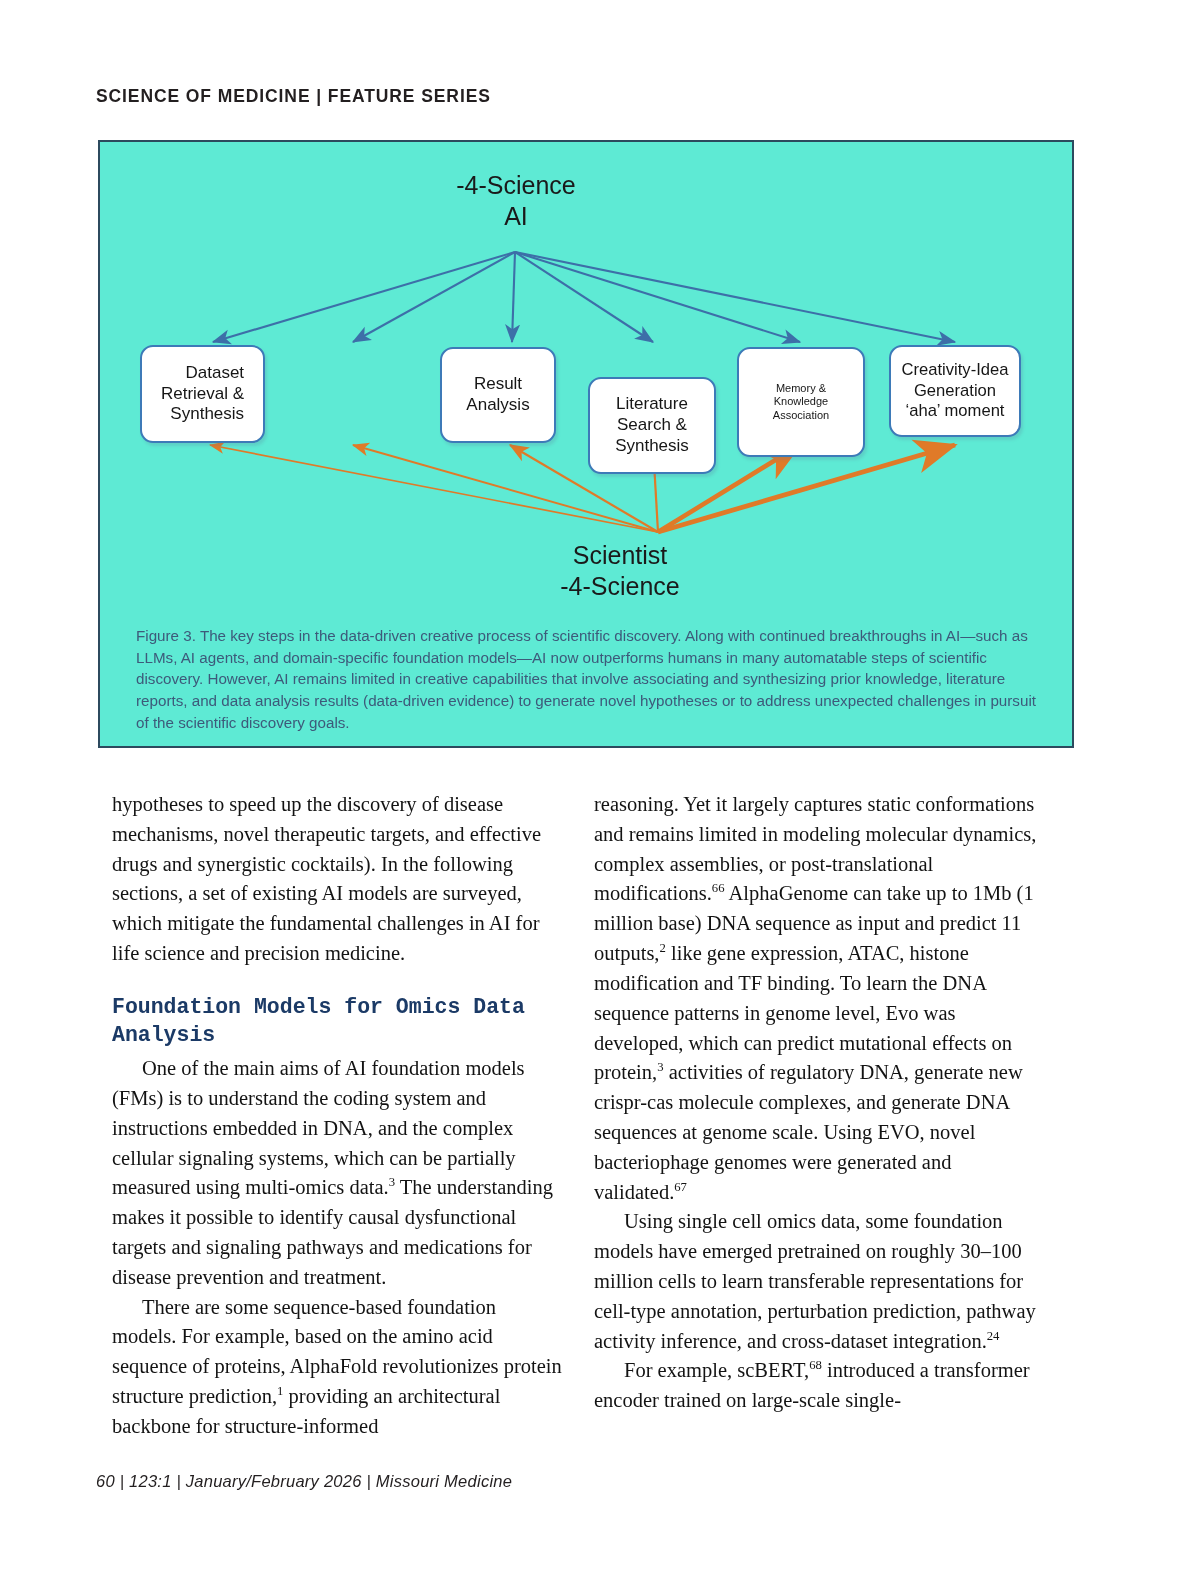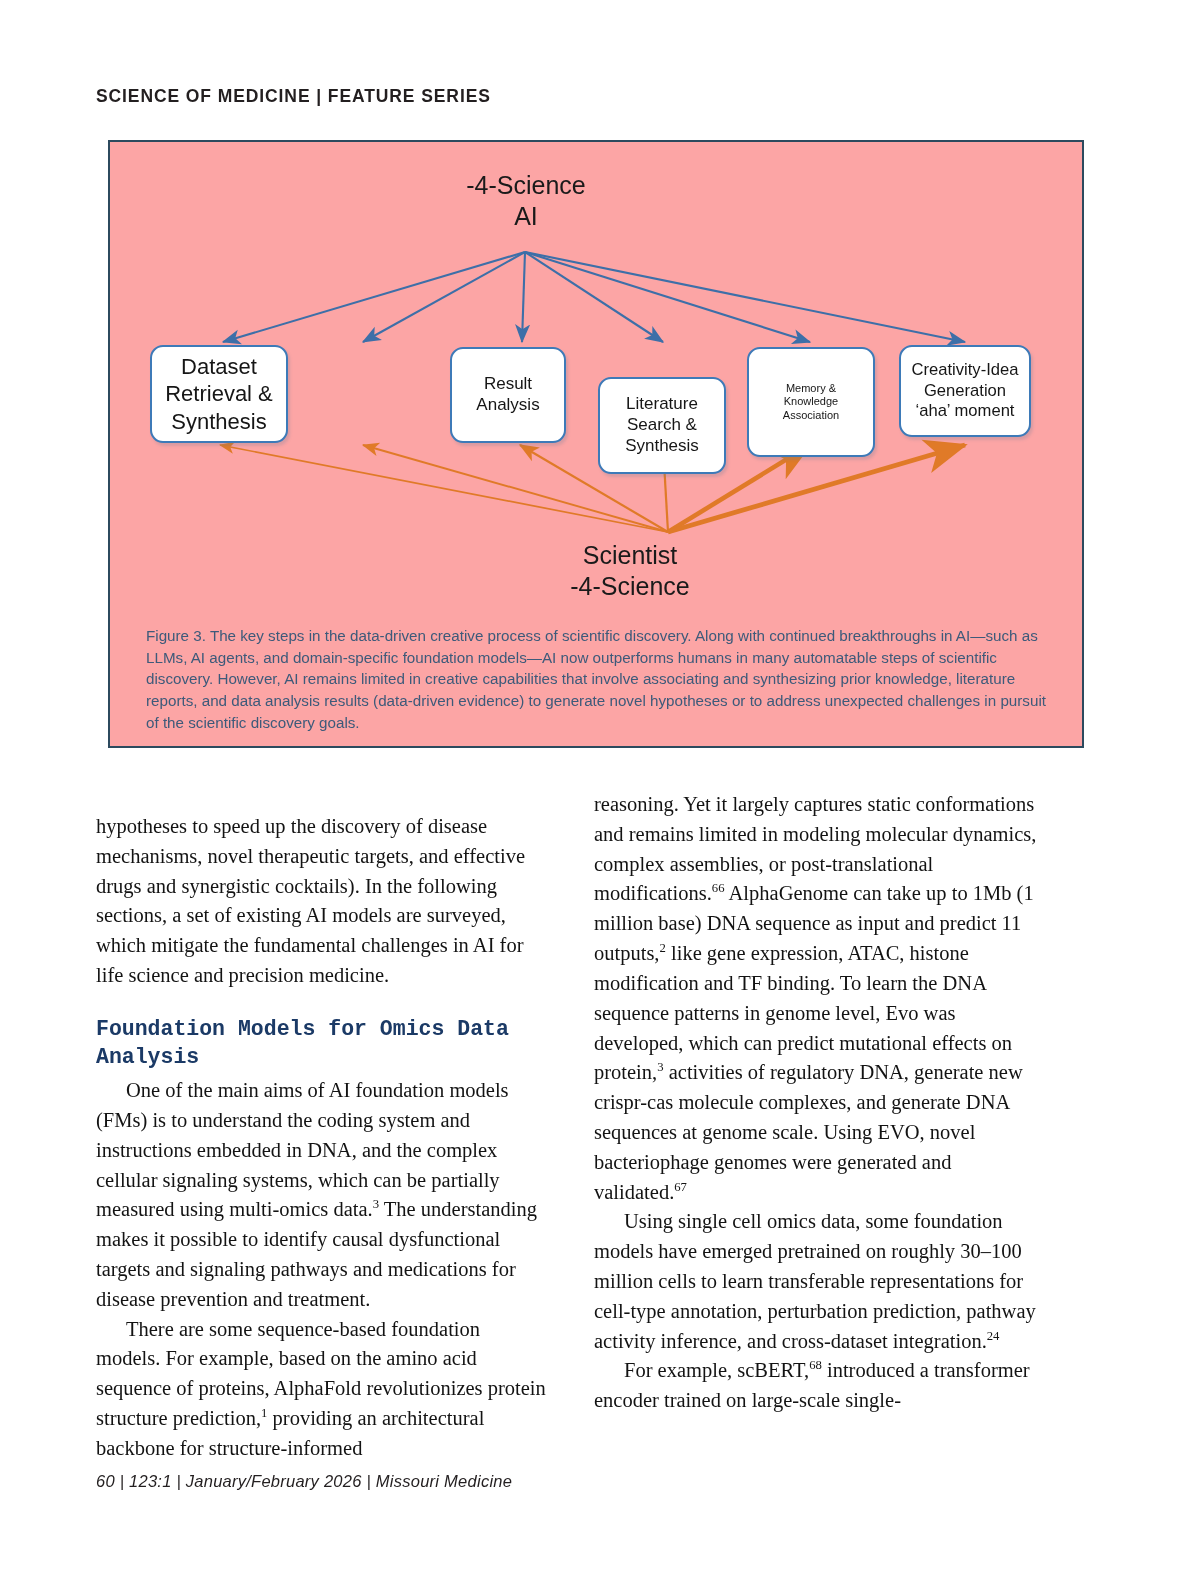--- a/index.html
+++ b/index.html
@@ -19,24 +19,24 @@
     font-family: "Liberation Sans", sans-serif;
     font-size: 17.5px;
     letter-spacing: 0.9px;
     color: #231f20;
     font-weight: 700;
   }
 
   
   .figure-frame {
     position: absolute;
-    left: 108px; top: 140px;
+    left: 98px; top: 140px;
     width: 976px; height: 608px;
     border: 2px solid #2c4a5e;
-    background: #fca5a5;
+    background: #5eead4;
   }
 
   .figure-canvas {
     position: absolute;
     left: 0; top: 0;
     width: 972px; height: 470px;
   }
 
   .fig-svg { position: absolute; left: 0; top: 0; }
 
@@ -85,21 +85,21 @@
   
   .col {
     position: absolute;
     top: 790px;
     width: 452px;
     font-size: 20.5px;
     line-height: 1.455;
     color: #131313;
     text-align: left;
   }
-  .col-left  { left: 96px; margin-top: 22px; }
+  .col-left  { left: 112px; }
   .col-right { left: 594px; }
 
   .col p { margin: 0; }
   .col p.indent { text-indent: 30px; }
 
   .section-heading {
     font-family: Liberation Mono, monospace;
     font-size: 21.5px;
     font-weight: bold;
     color: #1b3a66;
@@ -156,21 +156,21 @@
         <line x1="558" y1="390" x2="700" y2="303" stroke-width="4.6"></line>
         <line x1="558" y1="390" x2="855" y2="303" stroke-width="4.8"></line>
       </g>
     </svg>
 
     <div class="hub-label hub-top">-4-Science
 AI</div>
     <div class="hub-label hub-bottom">Scientist
 -4-Science</div>
 
-    <div class="step-box" style="left:40px; top:203px; width:138px; height:98px; font-size:22px;">Dataset
+    <div class="step-box" style="left:40px; top:203px; width:125px; height:98px; font-size:17px;text-align:right;">Dataset
 Retrieval &amp;
 Synthesis</div>
 
 
     <div class="step-box" style="left:340px; top:205px; width:116px; height:96px; font-size:17px;">Result
 Analysis</div>
 
     <div class="step-box" style="left:488px; top:203px; width:128px; height:97px; font-size:17px;margin-top:32px;">Literature
 Search &amp;
 Synthesis</div>

